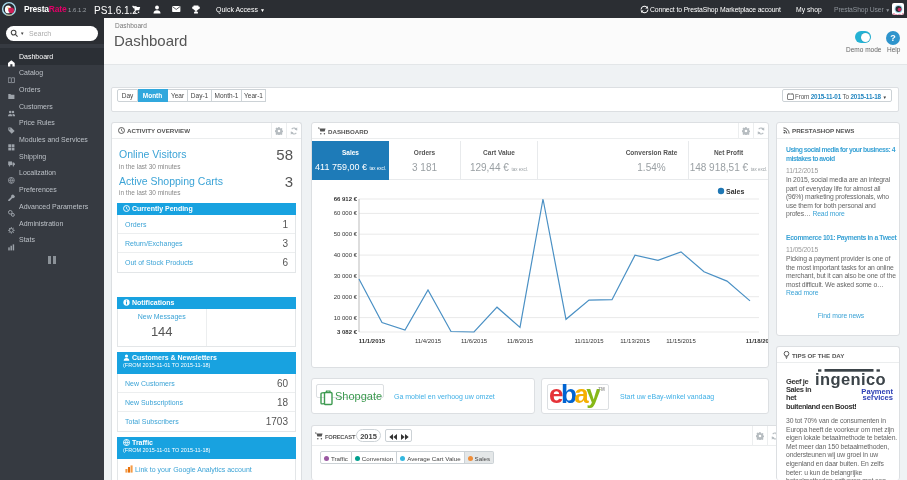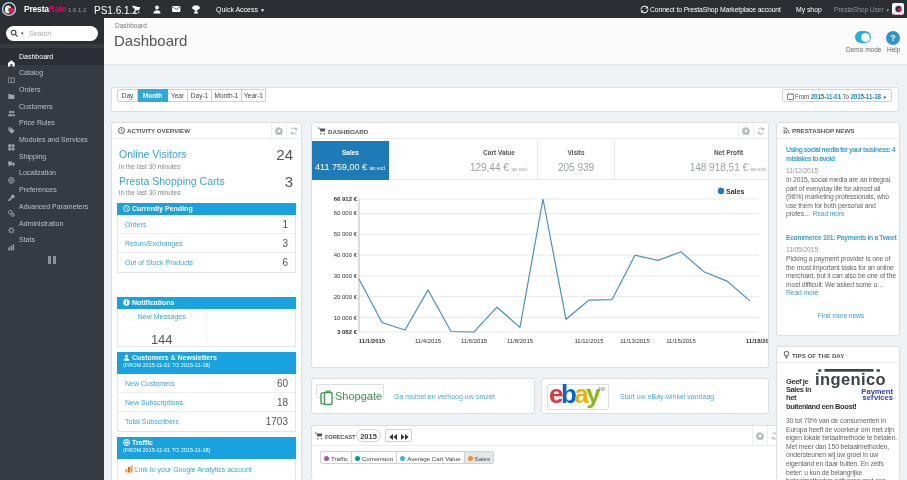--- a/index.html
+++ b/index.html
@@ -200,23 +200,23 @@
         <path d="M4 2v2.2l1.5.9" fill="none" stroke="#555" stroke-width="0.9"></path>
       </svg>ACTIVITY OVERVIEW
     <i class="psep" style="right:14px"></i><i class="psep" style="right:29px"></i><svg class="gear" style="right:18px" viewBox="0 0 8 8">
         <path fill="#b6bcc0" d="M3.4 0h1.2l.2 1a3 3 0 01.9.4l.9-.5.9.9-.5.9q.3.4.4.9l1 .2v1.2l-1 .2a3 3 0 01-.4.9l.5.9-.9.9-.9-.5a3 3 0 01-.9.4l-.2 1H3.4l-.2-1a3 3 0 01-.9-.4l-.9.5-.9-.9.5-.9a3 3 0 01-.4-.9l-1-.2V3.4l1-.2q.1-.5.4-.9l-.5-.9.9-.9.9.5a3 3 0 01.9-.4zM4 2.7a1.3 1.3 0 100 2.6 1.3 1.3 0 000-2.6z"></path>
       </svg><svg class="gear" style="right:3.5px" viewBox="0 0 8 8">
         <path fill="none" stroke="#b6bcc0" stroke-width="1.1" d="M6.9 3.4A3 3 0 001.7 2.1M1.1 4.6a3 3 0 005.2 1.3"></path>
         <path fill="#b6bcc0" d="M7.2 0.3v2.8H4.5zM0.8 7.7V4.9h2.7z"></path>
       </svg>
   </div>
   <div class="abs" style="left:7px;top:25px;font-size:10.5px;color:#3ba3d6;">Online Visitors</div>
-  <div class="abs" style="right:8px;top:23px;font-size:15px;color:#555;">24</div>
+  <div class="abs" style="right:8px;top:23px;font-size:15px;color:#555;">58</div>
   <div class="abs" style="left:7px;top:39.5px;font-size:6.5px;color:#888;">in the last 30 minutes</div>
-  <div class="abs" style="left:7px;top:51.5px;font-size:10.5px;color:#3ba3d6;">Presta Shopping Carts</div>
+  <div class="abs" style="left:7px;top:51.5px;font-size:10.5px;color:#3ba3d6;">Active Shopping Carts</div>
   <div class="abs" style="right:8px;top:50px;font-size:15px;color:#555;">3</div>
   <div class="abs" style="left:7px;top:65.5px;font-size:6.5px;color:#888;">in the last 30 minutes</div>
 
   <div class="bluebar" style="top:80px;height:12px;"><svg width="7" height="7" viewBox="0 0 8 8" style="margin:0 2px -1px 0">
         <circle cx="4" cy="4" r="3.4" fill="none" stroke="#fff" stroke-width="1.1"></circle>
         <path d="M4 2v2.2l1.5.9" fill="none" stroke="#fff" stroke-width="0.9"></path>
       </svg>Currently Pending</div>
   <div class="rowbox" style="top:92px;">
     <div class="lrow">Orders<span class="val">1</span></div>
     <div class="lrow">Return/Exchanges<span class="val">3</span></div>
@@ -224,21 +224,21 @@
   </div>
 
   <div class="bluebar" style="top:174px;height:12px;"><svg width="7" height="7" viewBox="0 0 8 8" style="margin:0 2px -1px 0">
         <circle cx="4" cy="4" r="3.6" fill="#fff"></circle>
         <rect x="3.4" y="3.2" width="1.2" height="3" fill="#18a2e0"></rect>
         <rect x="3.4" y="1.6" width="1.2" height="1.2" fill="#18a2e0"></rect>
       </svg>Notifications</div>
   <div class="rowbox" style="top:186px;height:38px;">
     <div class="abs" style="left:0;top:0;width:50%;height:100%;border-right:1px solid #eceeef;text-align:center;">
       <div style="font-size:7px;color:#3ba3d6;margin-top:4px;">New Messages</div>
-      <div style="font-size:13px;color:#555;margin-top:12px;">144</div>
+      <div style="font-size:13px;color:#555;margin-top:4px;">144</div>
     </div>
   </div>
 
   <div class="bluebar" style="top:229px;height:22px;"><svg width="7" height="7" viewBox="0 0 8 8" style="margin:0 2px -1px 0">
         <circle cx="4" cy="2.3" r="1.8" fill="#fff"></circle>
         <path d="M0.8 7.6c0-1.9 1.4-3 3.2-3s3.2 1.1 3.2 3z" fill="#fff"></path>
       </svg>Customers &amp; Newsletters<br><span style="font-size:5.5px;font-weight:normal;">(FROM 2015-11-01 TO 2015-11-18)</span></div>
   <div class="rowbox" style="top:251px;">
     <div class="lrow">New Customers<span class="val">60</span></div>
     <div class="lrow">New Subscriptions<span class="val">18</span></div>
@@ -268,27 +268,31 @@
         <path fill="none" stroke="#b6bcc0" stroke-width="1.1" d="M6.9 3.4A3 3 0 001.7 2.1M1.1 4.6a3 3 0 005.2 1.3"></path>
         <path fill="#b6bcc0" d="M7.2 0.3v2.8H4.5zM0.8 7.7V4.9h2.7z"></path>
       </svg>
   </div>
 
   <div class="abs" style="left:0;top:18px;width:456px;height:39px;border-bottom:1px solid #e8eaec;">
     <div class="abs" style="left:0;top:0;width:77px;height:39px;background:#1e7bb8;color:#fff;text-align:center;white-space:nowrap;">
       <div style="font-size:6.5px;font-weight:bold;margin-top:8px;">Sales</div>
       <div style="font-size:9px;margin-top:6px;">411 759,00 € <span style="font-size:4.5px">tax excl.</span></div>
     </div>
+    <div class="statc" style="left:77px;width:72px;">
+        <div class="sl">Orders</div>
+        <div class="sv">3 181</div>
+      </div>
     <div class="statc" style="left:149px;width:77px;">
         <div class="sl">Cart Value</div>
         <div class="sv">129,44 € <span style="font-size:4.5px">tax excl.</span></div>
       </div>
-    <div class="statc" style="left:226px;width:77px;">
-        <div class="sl">Visits</div>
-        <div class="sv">205 939</div>
+    <div class="statc" style="left:303px;width:74px;">
+        <div class="sl">Conversion Rate</div>
+        <div class="sv">1.54%</div>
       </div>
     <div class="statc" style="left:377px;width:79px;border-right:none;">
         <div class="sl">Net Profit</div>
         <div class="sv">148 918,51 € <span style="font-size:4.5px">tax excl.</span></div>
       </div>
   </div>
 
   <svg class="abs" style="left:0;top:50px;" width="456" height="195" viewBox="0 0 456 195" id="chartsvg">
       <line x1="47" y1="26" x2="447" y2="26" stroke="#e9e9e9" stroke-width="1"></line>
       <text x="45" y="28" font-size="6" text-anchor="end" fill="#333" font-weight="bold">66 912 €</text>

